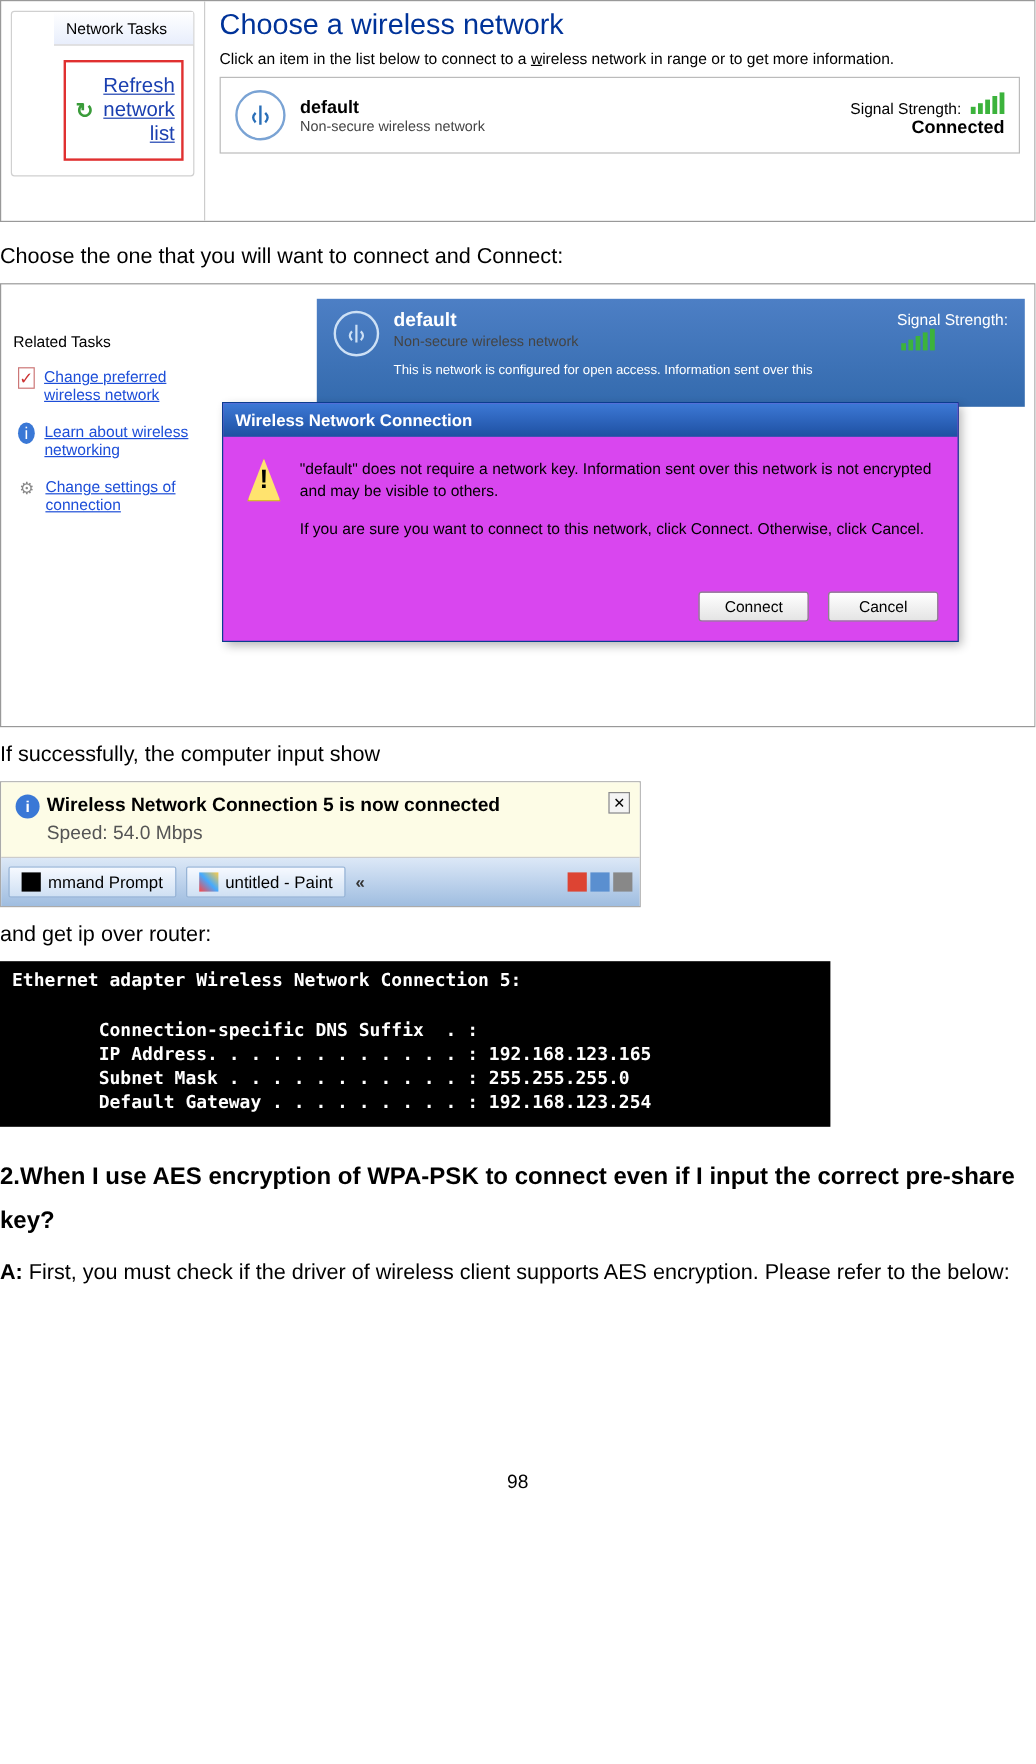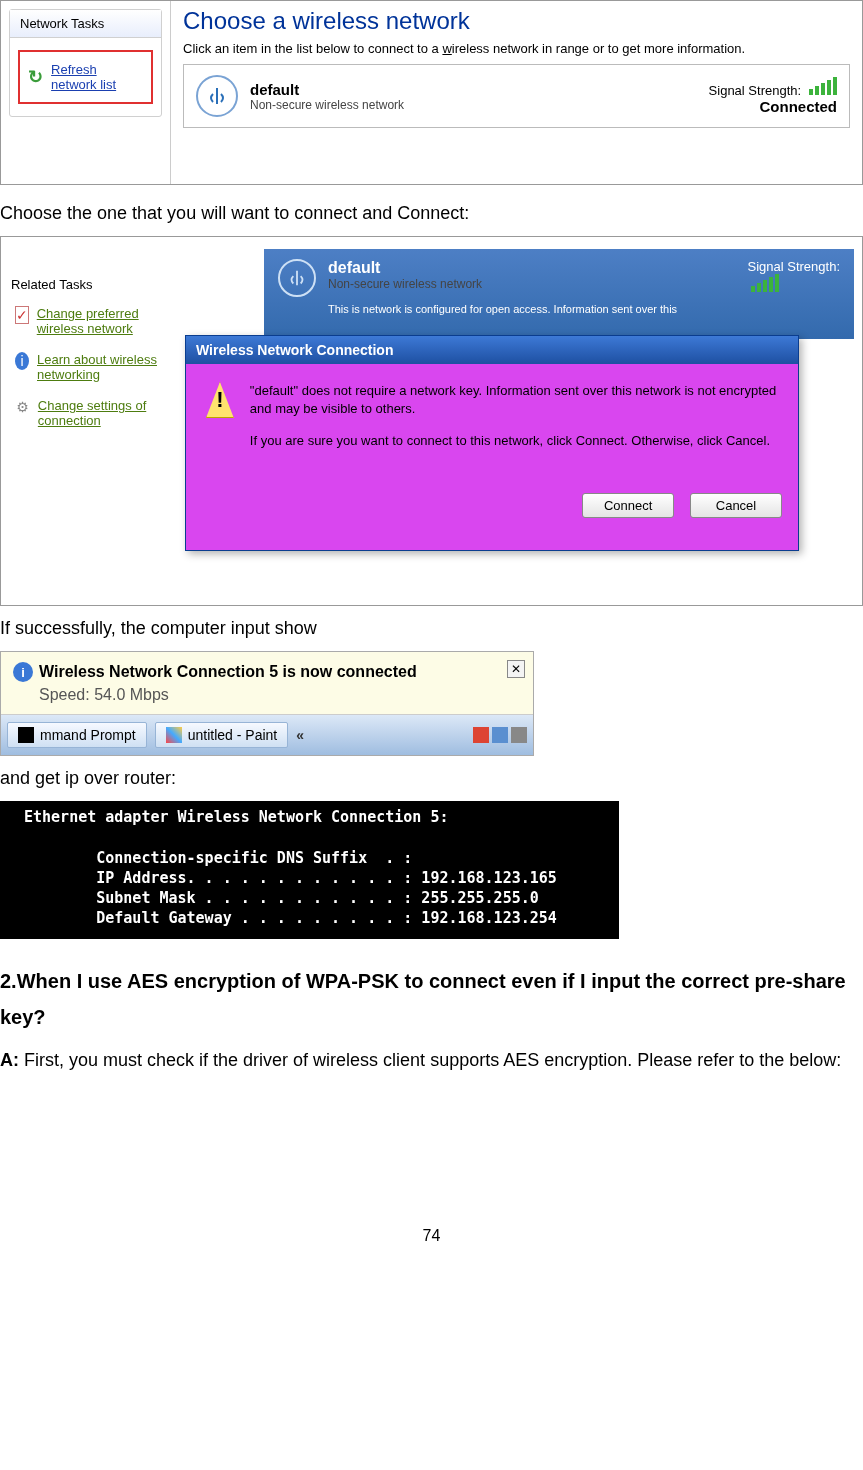--- a/index.html
+++ b/index.html
@@ -23,20 +23,21 @@
   overflow: hidden;
 }
 .shot1-left {
   width: 170px;
   border-right: 1px solid #ccc;
   padding: 8px;
 }
 .task-panel {
   border: 1px solid #d0d0d0;
   border-radius: 3px;
+  padding-left: 35px;
 }
 .task-header {
   background: linear-gradient(#fff,#e8eefc);
   padding: 6px 10px;
   font-size: 13px;
   border-bottom: 1px solid #d0d0d0;
 }
 .refresh-box {
   border: 2px solid #e03030;
   margin: 12px 8px;
@@ -46,21 +47,22 @@
   gap: 8px;
 }
 .refresh-icon {
   color: #3a9c3a;
   font-size: 18px;
   font-weight: bold;
 }
 .refresh-link {
   color: #1a3fb0;
   text-decoration: underline;
-  font-size: 13px;
+  font-size: 17px;
+  text-align: right;
 }
 .shot1-right { flex: 1; padding: 6px 12px; }
 .choose-title { font-size: 24px; color: #003399; margin-bottom: 6px; }
 .choose-desc { font-size: 13px; margin-bottom: 8px; }
 .net-item {
   border: 1px solid #bbb;
   display: flex;
   align-items: center;
   padding: 10px 12px;
   gap: 12px;
@@ -105,21 +107,21 @@
 .rel-link {
   display: flex; gap: 8px; align-items: flex-start;
   margin-bottom: 16px;
   padding-left: 8px;
 }
 .rel-link .icon {
   width: 18px; height: 18px;
   display: inline-flex; align-items: center; justify-content: center;
   font-size: 14px;
 }
-.rel-link a { color: #4d7c0f; text-decoration: underline; font-size: 13px; }
+.rel-link a { color: #1d4ed8; text-decoration: underline; font-size: 13px; }
 .shot2-netbar {
   position: absolute;
   left: 263px; right: 8px; top: 12px;
   background: linear-gradient(#4d7fc5,#336aad);
   color: #fff;
   padding: 10px 14px;
   height: 90px;
   display:flex;
   align-items:flex-start;
   gap:12px;
@@ -153,21 +155,21 @@
 .warn-icon {
   width: 36px; height: 36px;
   background: #ffe36e;
   border: 1px solid #c0a300;
   display: inline-flex; align-items: center; justify-content: center;
   font-size: 22px; font-weight: bold;
   clip-path: polygon(50% 0, 100% 100%, 0 100%);
 }
 .dialog-text p { font-size: 13px; margin-bottom: 14px; line-height: 1.4; }
 .dialog-btns {
-  padding: 10px 16px 32px;
+  padding: 10px 16px 16px;
   text-align: right;
 }
 .win-btn {
   display: inline-block;
   min-width: 92px;
   padding: 4px 10px;
   margin-left: 12px;
   border: 1px solid #888;
   background: linear-gradient(#fff,#e4e4e4);
   font-size: 13px;
@@ -217,22 +219,22 @@
 .tray-icons{margin-left:auto;display:flex;gap:3px;align-items:center;}
 .tray-icons span{width:16px;height:16px;display:inline-block;}
 
 
 .cmd {
   background: #000;
   color: #fff;
   font-family: "Lucida Console","Consolas",monospace;
   font-size: 15px;
   font-weight: bold;
-  padding: 6px 24px 10px;
-  width: 619px;
+  padding: 6px 10px 10px;
+  width: 692px;
   margin: 6px 0 24px;
   white-space: pre;
   line-height: 1.35;
 }
 
 
 .q-title { font-size: 20px; font-weight: bold; line-height: 1.8; margin-top: 12px; }
 .a-text { font-size: 18px; line-height: 1.9; margin-top: 8px; }
 .page-num { text-align: center; font-size: 16px; margin-top: 150px;}
 .underline{text-decoration:underline;}
@@ -375,14 +377,14 @@
         Connection-specific DNS Suffix  . :
         IP Address. . . . . . . . . . . . : 192.168.123.165
         Subnet Mask . . . . . . . . . . . : 255.255.255.0
         Default Gateway . . . . . . . . . : 192.168.123.254</div>
 
   <div class="q-title">2.When I use AES encryption of WPA-PSK to connect even if I input the correct pre-share key?</div>
   <div class="a-text">
     <b>A:</b><span> First, you must check if the driver of wireless client supports AES encryption. Please refer to the below:</span>
   </div>
 
-  <div class="page-num">74</div>
+  <div class="page-num">98</div>
 </div>
 
 </body></html>

